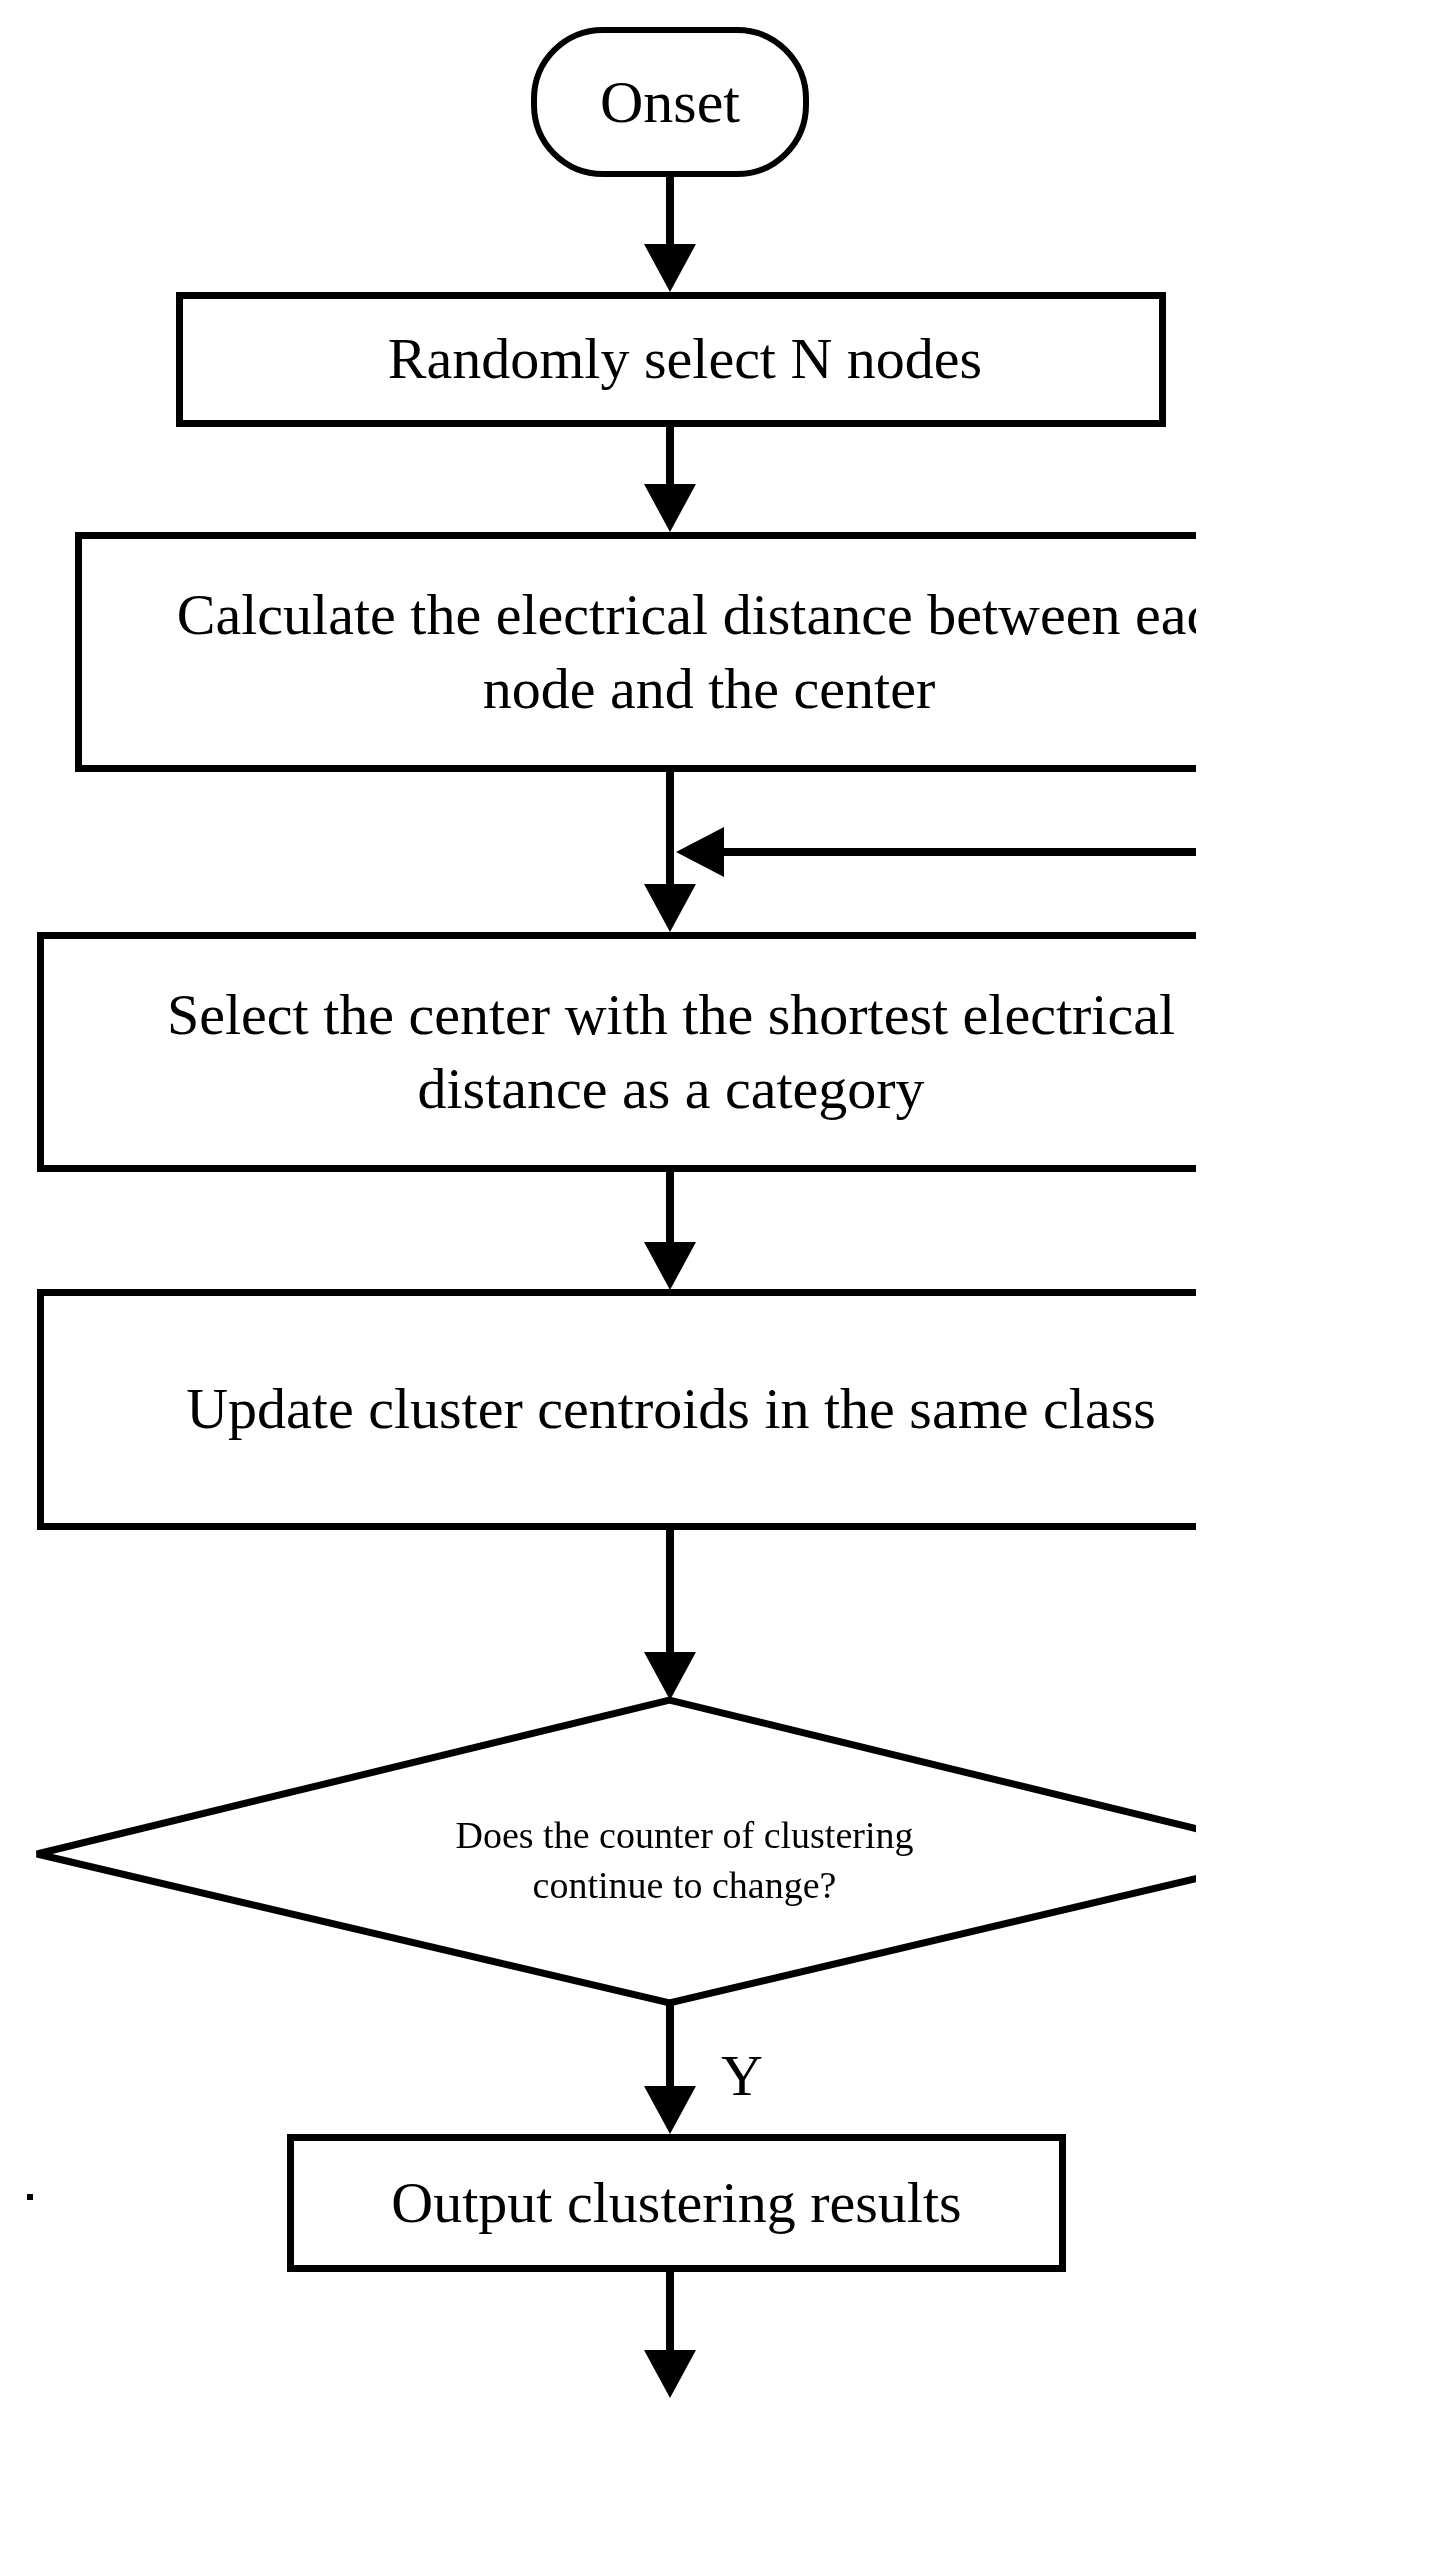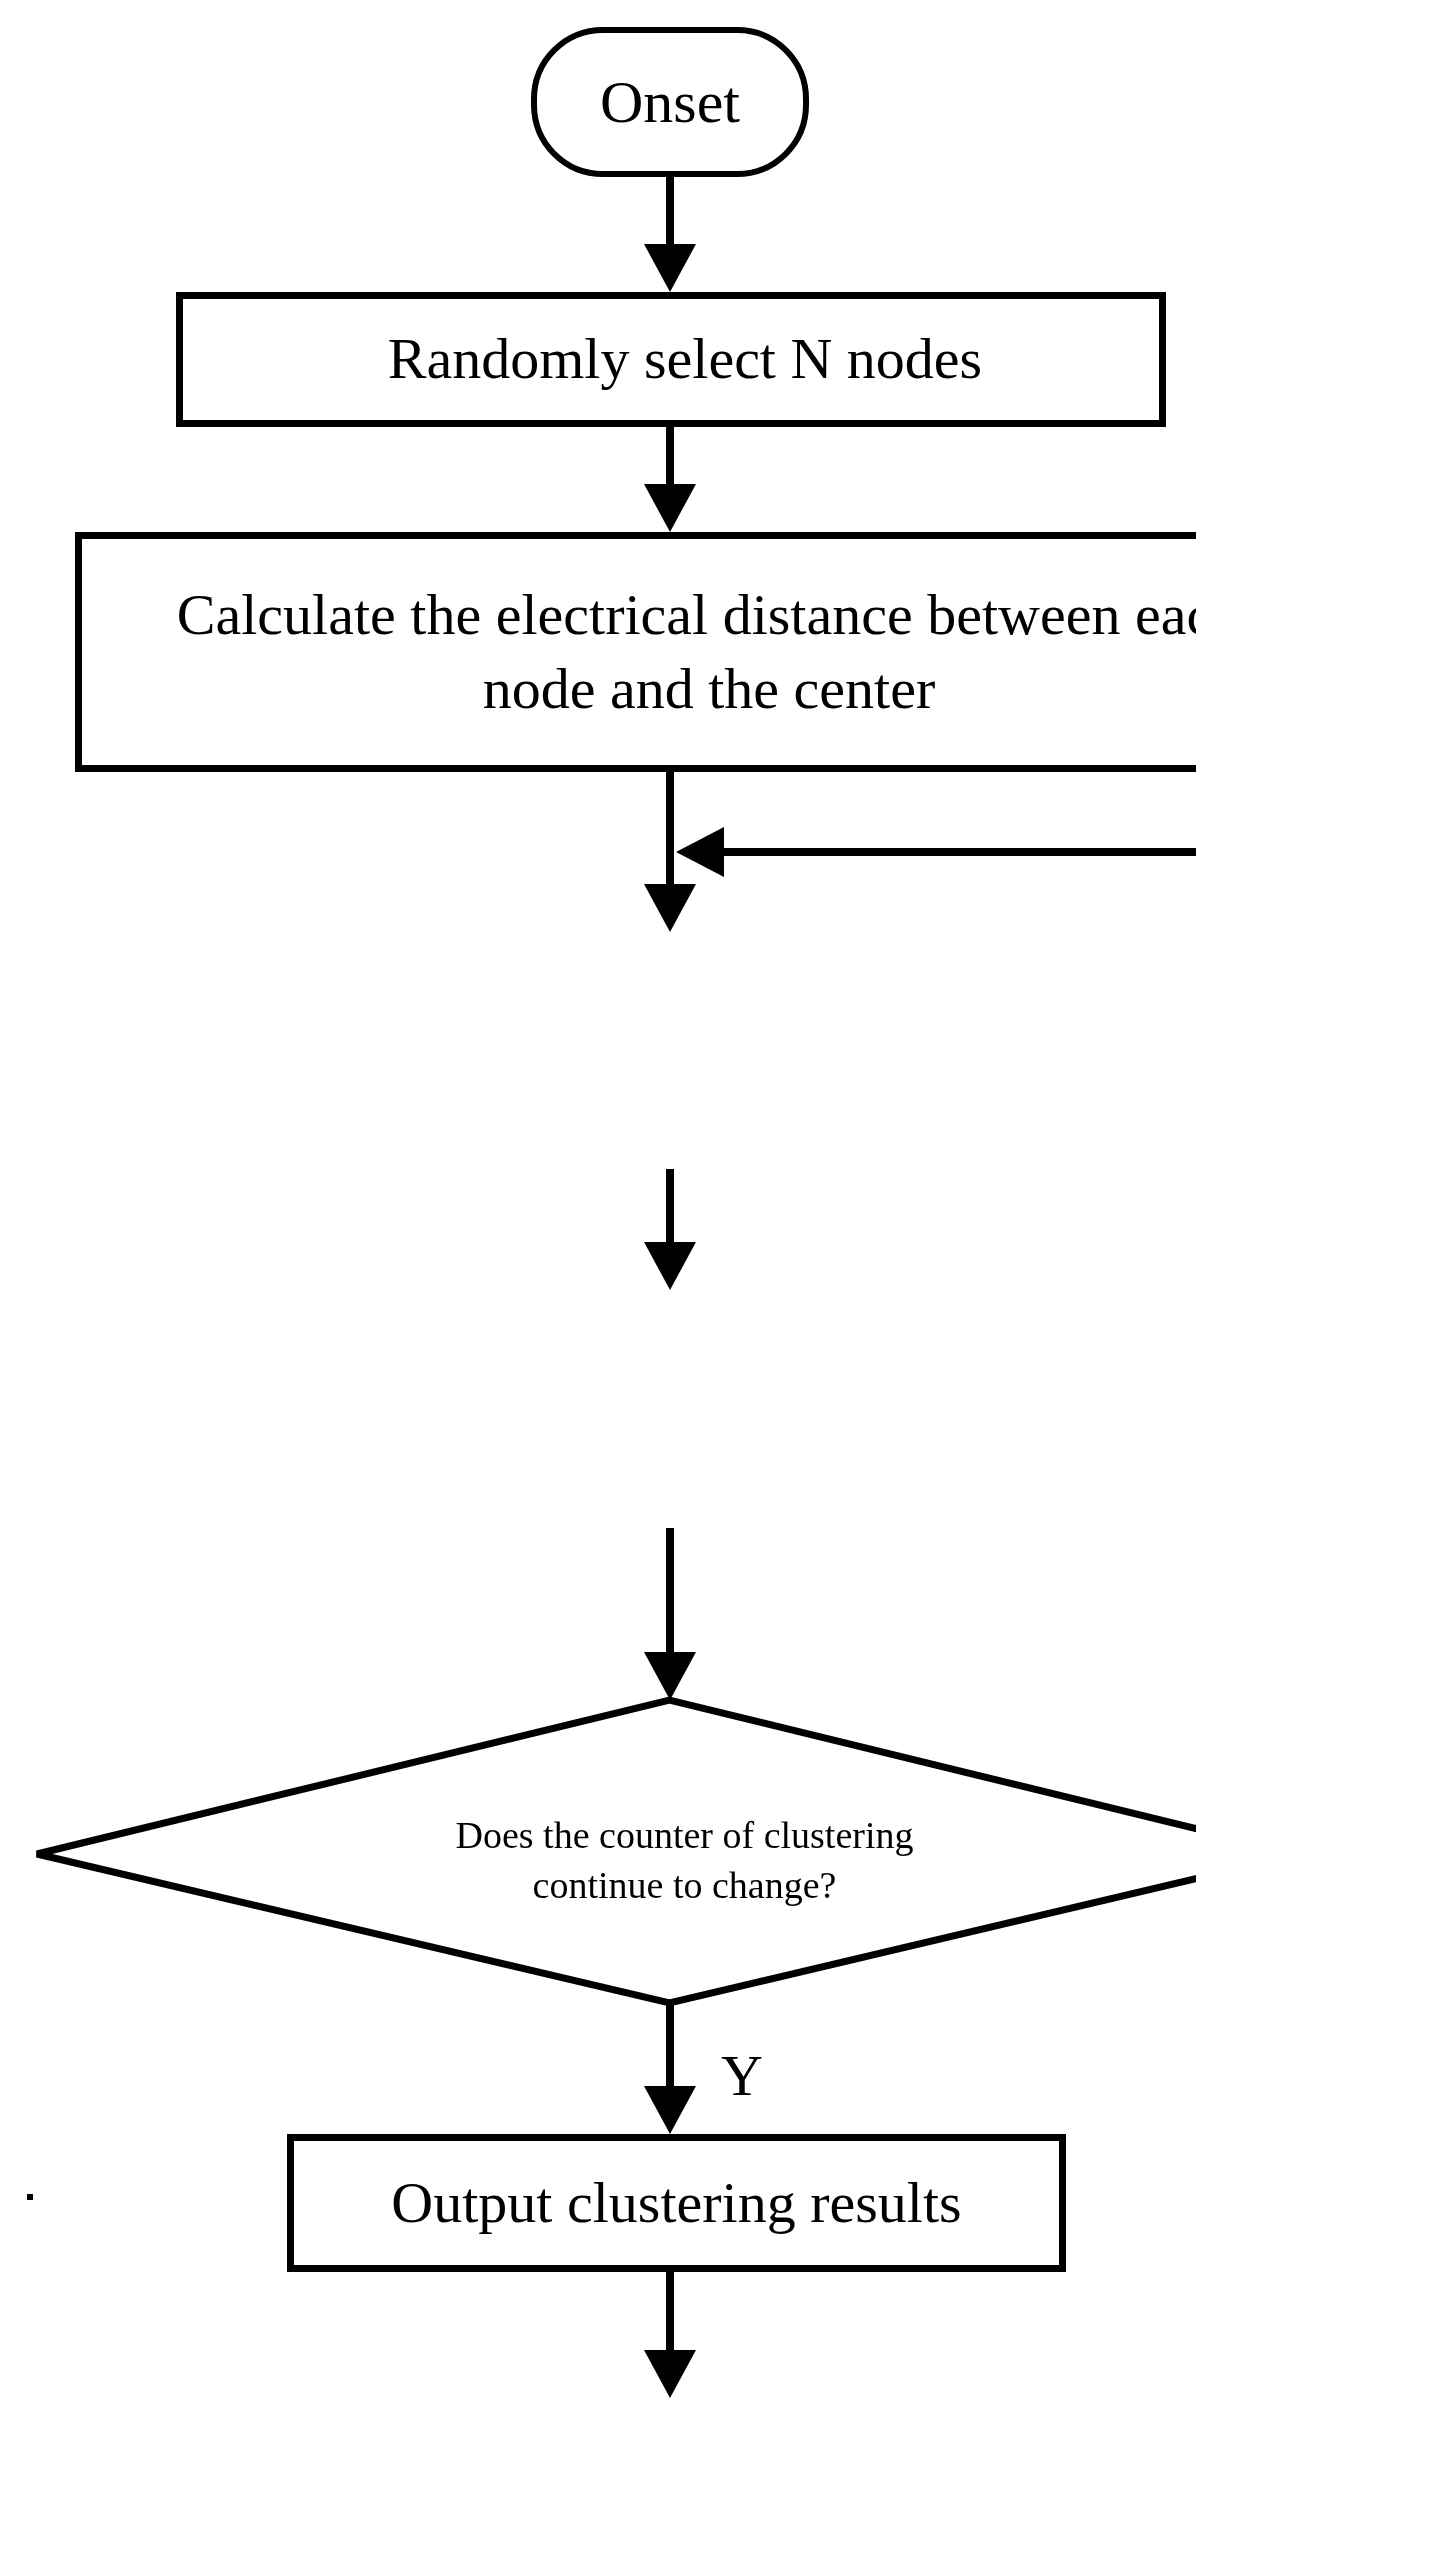--- a/index.html
+++ b/index.html
@@ -117,21 +117,28 @@
 
   <div class="node process" style="left:176px; top:292px; width:990px; height:135px;padding-left:28px;">
     <span class="label">Randomly select N nodes</span>
   </div>
 
   <div class="node process" style="left:37px; top:532px; width:1268px; height:240px;margin-left:38px;">
     <span class="label">Calculate the electrical distance between each
 node and the center</span>
   </div>
 
+  <div class="node process" style="left:37px; top:932px; width:1268px; height:240px;">
+    <span class="label">Select the center with the shortest electrical
+distance as a category</span>
+  </div>
 
+  <div class="node process" style="left:37px; top:1289px; width:1268px; height:241px;">
+    <span class="label">Update cluster centroids in the same class</span>
+  </div>
 
   <div class="diamond-label">Does the counter of clustering
 continue to change?</div>
 
   <div class="node process" style="left:287px; top:2134px; width:779px; height:138px;">
     <span class="label">Output clustering results</span>
   </div>
 
 
   <div class="edge-label" style="left:1350px; top:1816px;">N</div>

